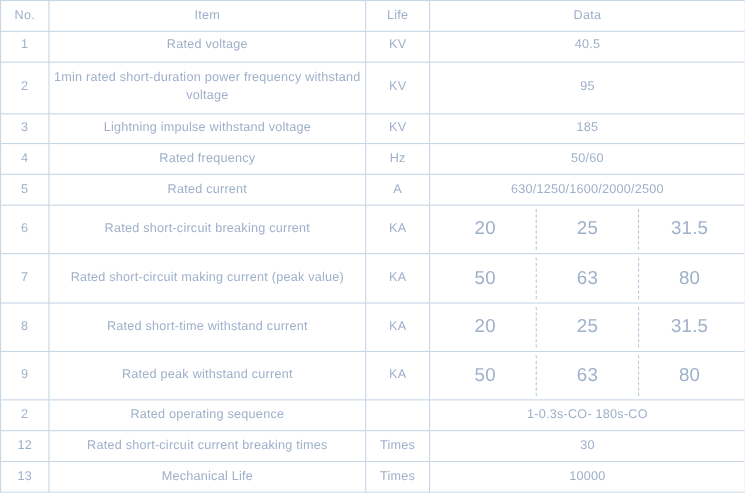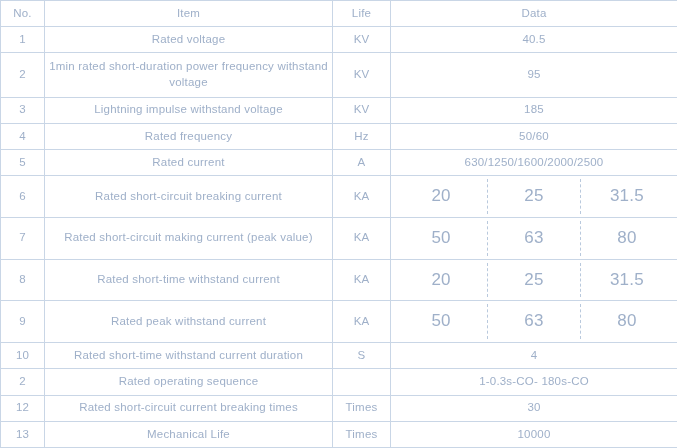--- a/index.html
+++ b/index.html
@@ -179,26 +179,20 @@
               <tr>
             <td>50</td>
             <td>63</td>
             <td>80</td>
           </tr>
         </tbody>
           </table>
       </td>
     </tr>
 
-    <tr>
-      <td>10</td>
-      <td class="item-cell">Rated short-time withstand current duration</td>
-      <td>S</td>
-      <td>4</td>
-    </tr>
 
     <tr>
       <td>2</td>
       <td class="item-cell">Rated operating sequence</td>
       <td></td>
       <td>1-0.3s-CO- 180s-CO</td>
     </tr>
 
     <tr>
       <td>12</td>

